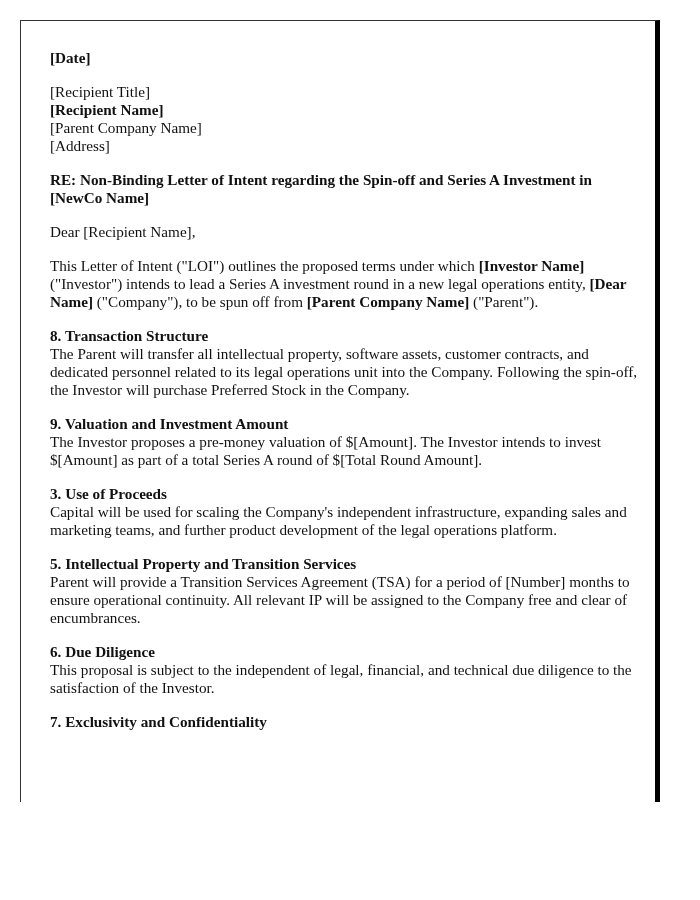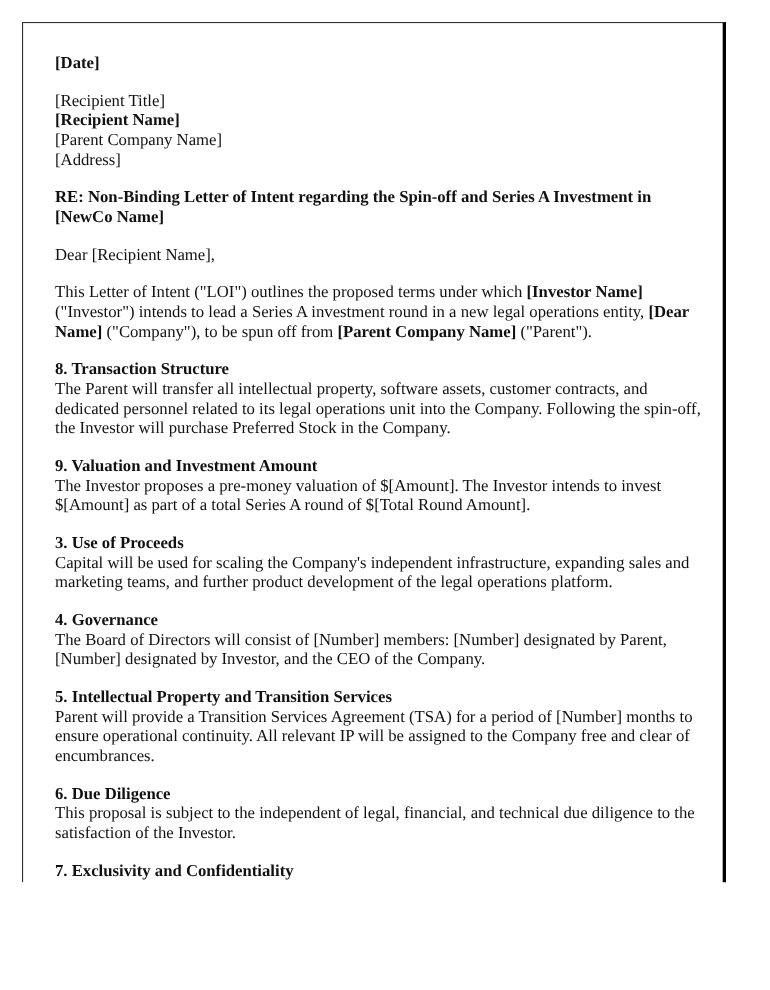--- a/index.html
+++ b/index.html
@@ -15,21 +15,21 @@
       font-family: "Liberation Serif", "DejaVu Serif", serif;
       color: #111111;
     }
     .page {
       position: absolute;
       left: 20px;
       top: 20px;
       width: 640px;
       height: 782px;
       border-left: 1px solid #333333;
-      border-right: 3px solid #000000;
+      border-right: 5px solid #000000;
       border-top: 1px solid #333333;
       box-sizing: border-box;
       overflow: hidden;
       background: #ffffff;
     }
     .content {
       position: absolute;
       left: 29px;
       top: 28px;
       width: 590px;
@@ -82,24 +82,20 @@
     <div class="block">
       <span class="section-title">9. Valuation and Investment Amount</span>
       <span>The Investor proposes a pre-money valuation of $[Amount]. The Investor intends to invest $[Amount] as part of a total Series A round of $[Total Round Amount].</span>
     </div>
 
     <div class="block">
       <span class="section-title">3. Use of Proceeds</span>
       <span>Capital will be used for scaling the Company's independent infrastructure, expanding sales and marketing teams, and further product development of the legal operations platform.</span>
     </div>
 
-    <div class="block">
-      <span class="section-title">4. Governance</span>
-      <span>The Board of Directors will consist of [Number] members: [Number] designated by Parent, [Number] designated by Investor, and the CEO of the Company.</span>
-    </div>
 
     <div class="block">
       <span class="section-title">5. Intellectual Property and Transition Services</span>
       <span>Parent will provide a Transition Services Agreement (TSA) for a period of [Number] months to ensure operational continuity. All relevant IP will be assigned to the Company free and clear of encumbrances.</span>
     </div>
 
     <div class="block">
       <span class="section-title">6. Due Diligence</span>
       <span>This proposal is subject to the independent of legal, financial, and technical due diligence to the satisfaction of the Investor.</span>
     </div>

